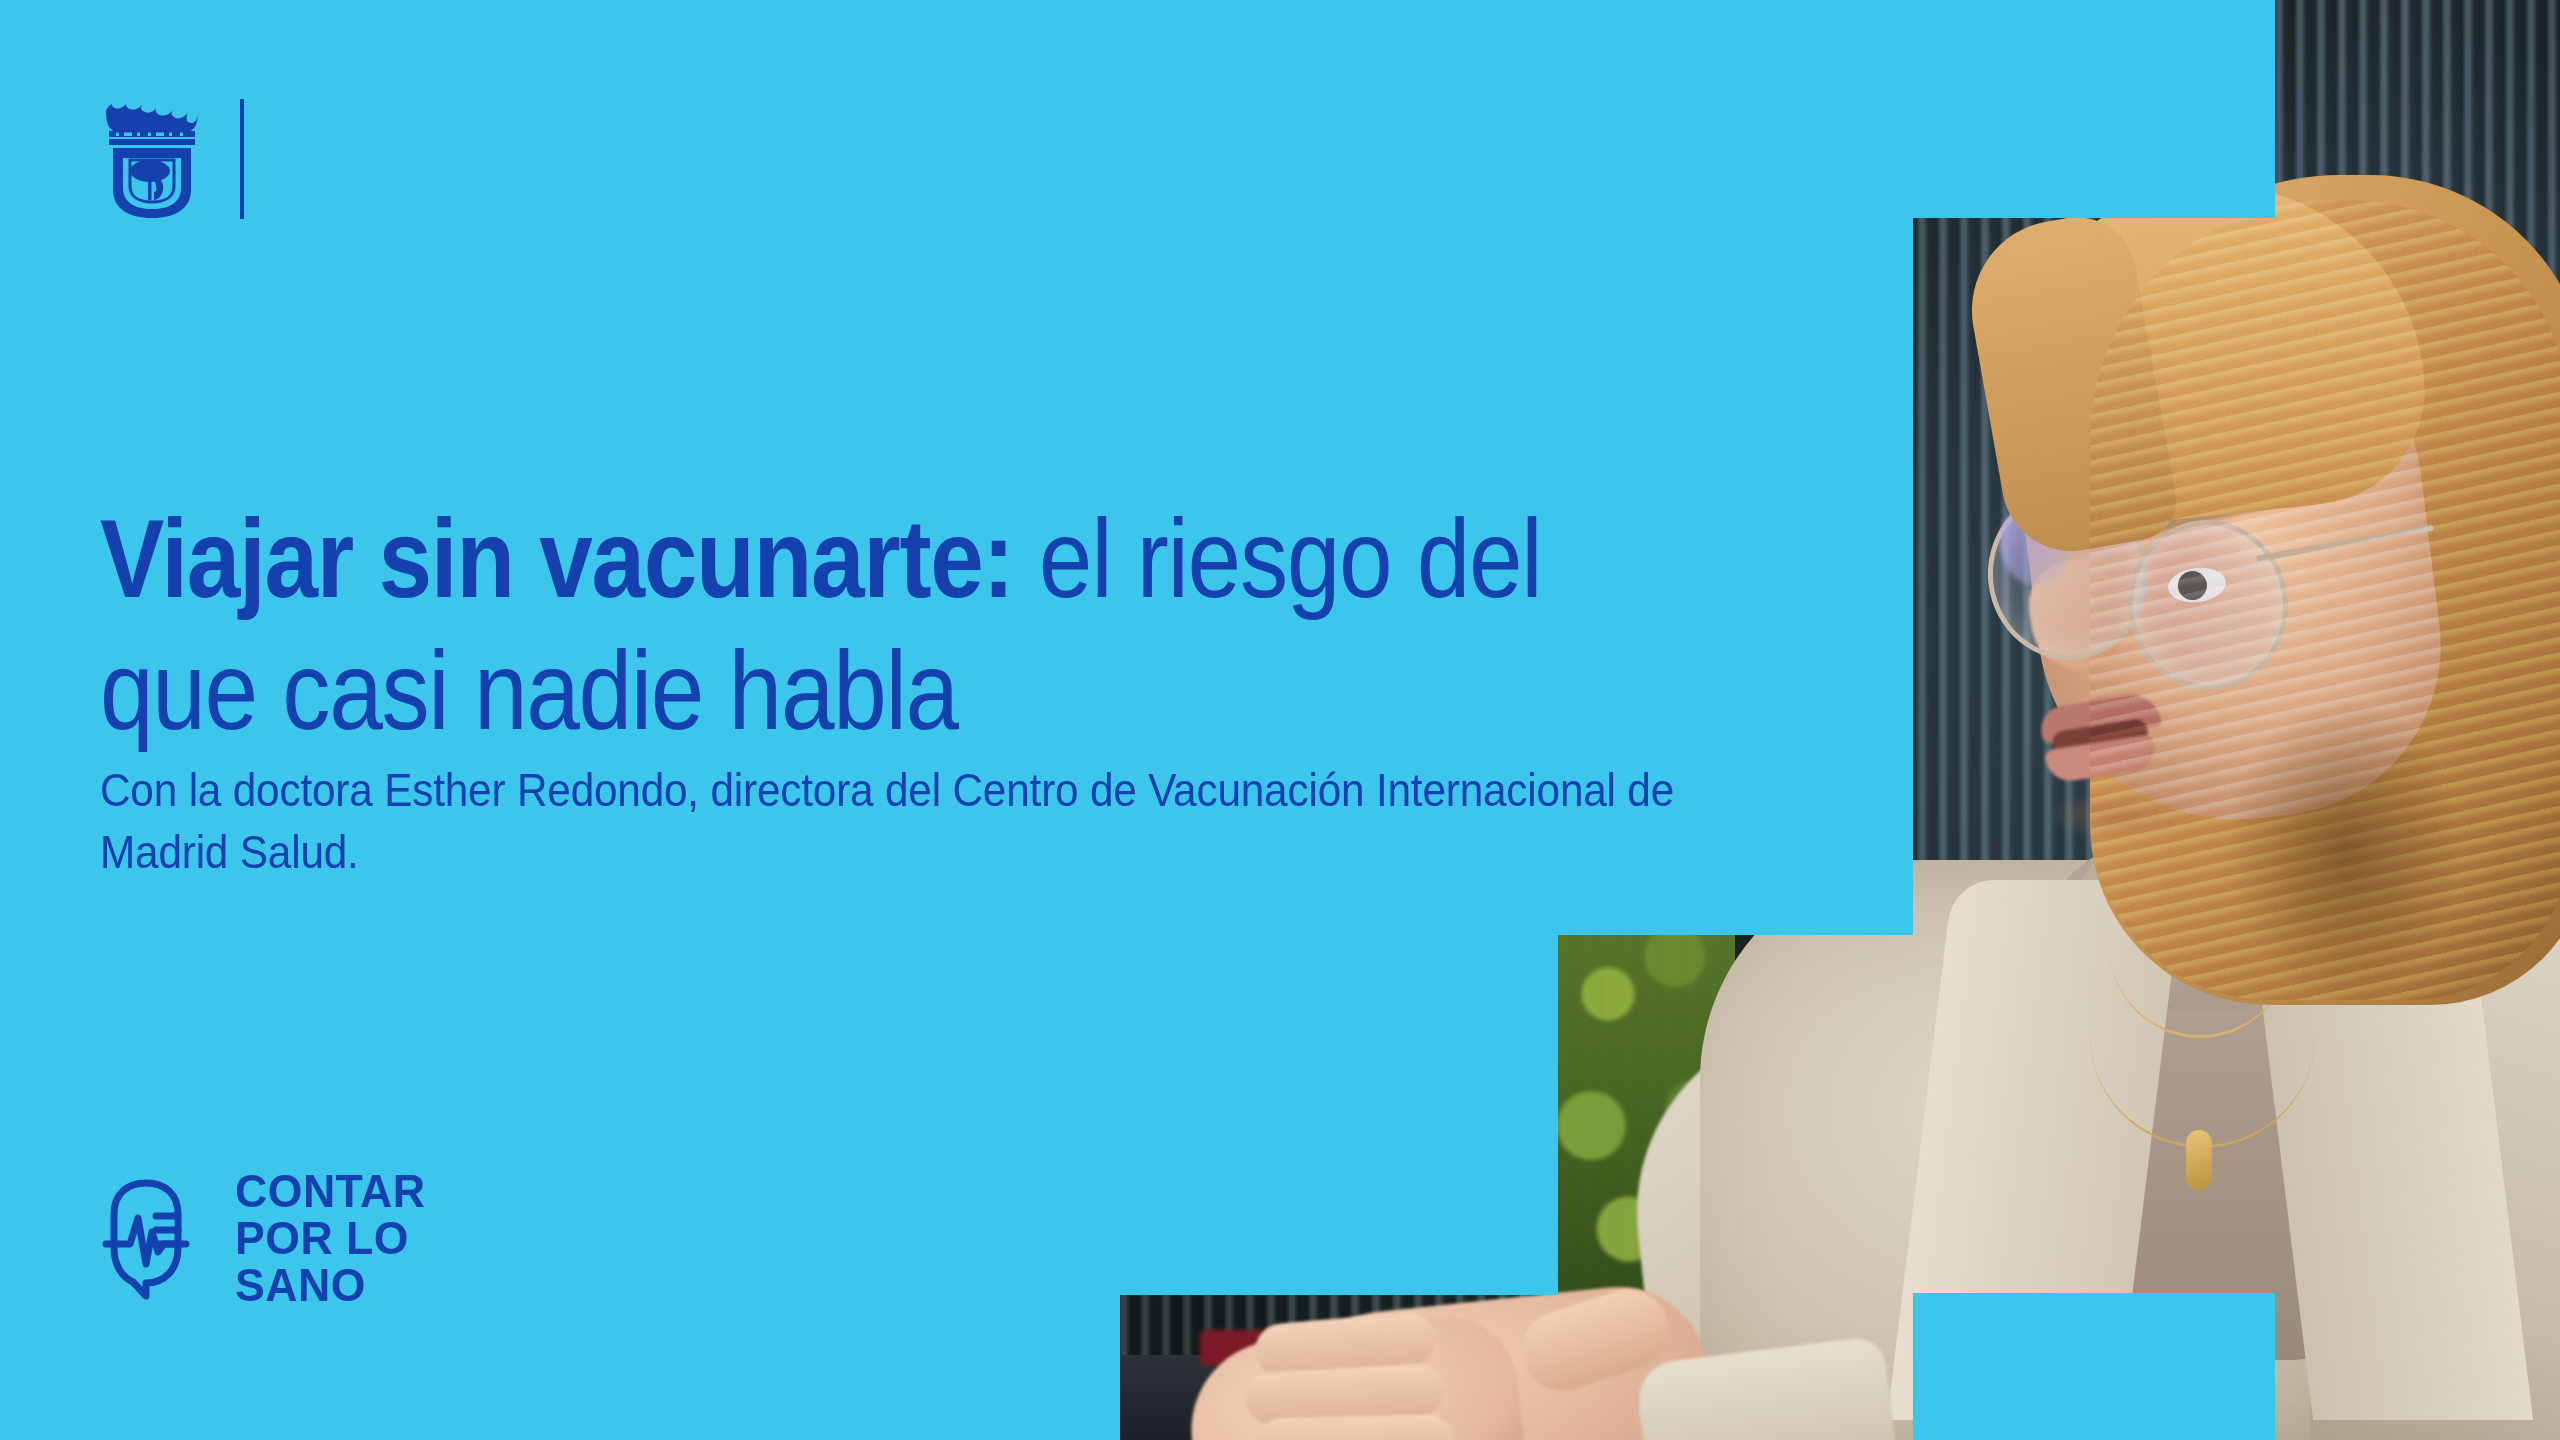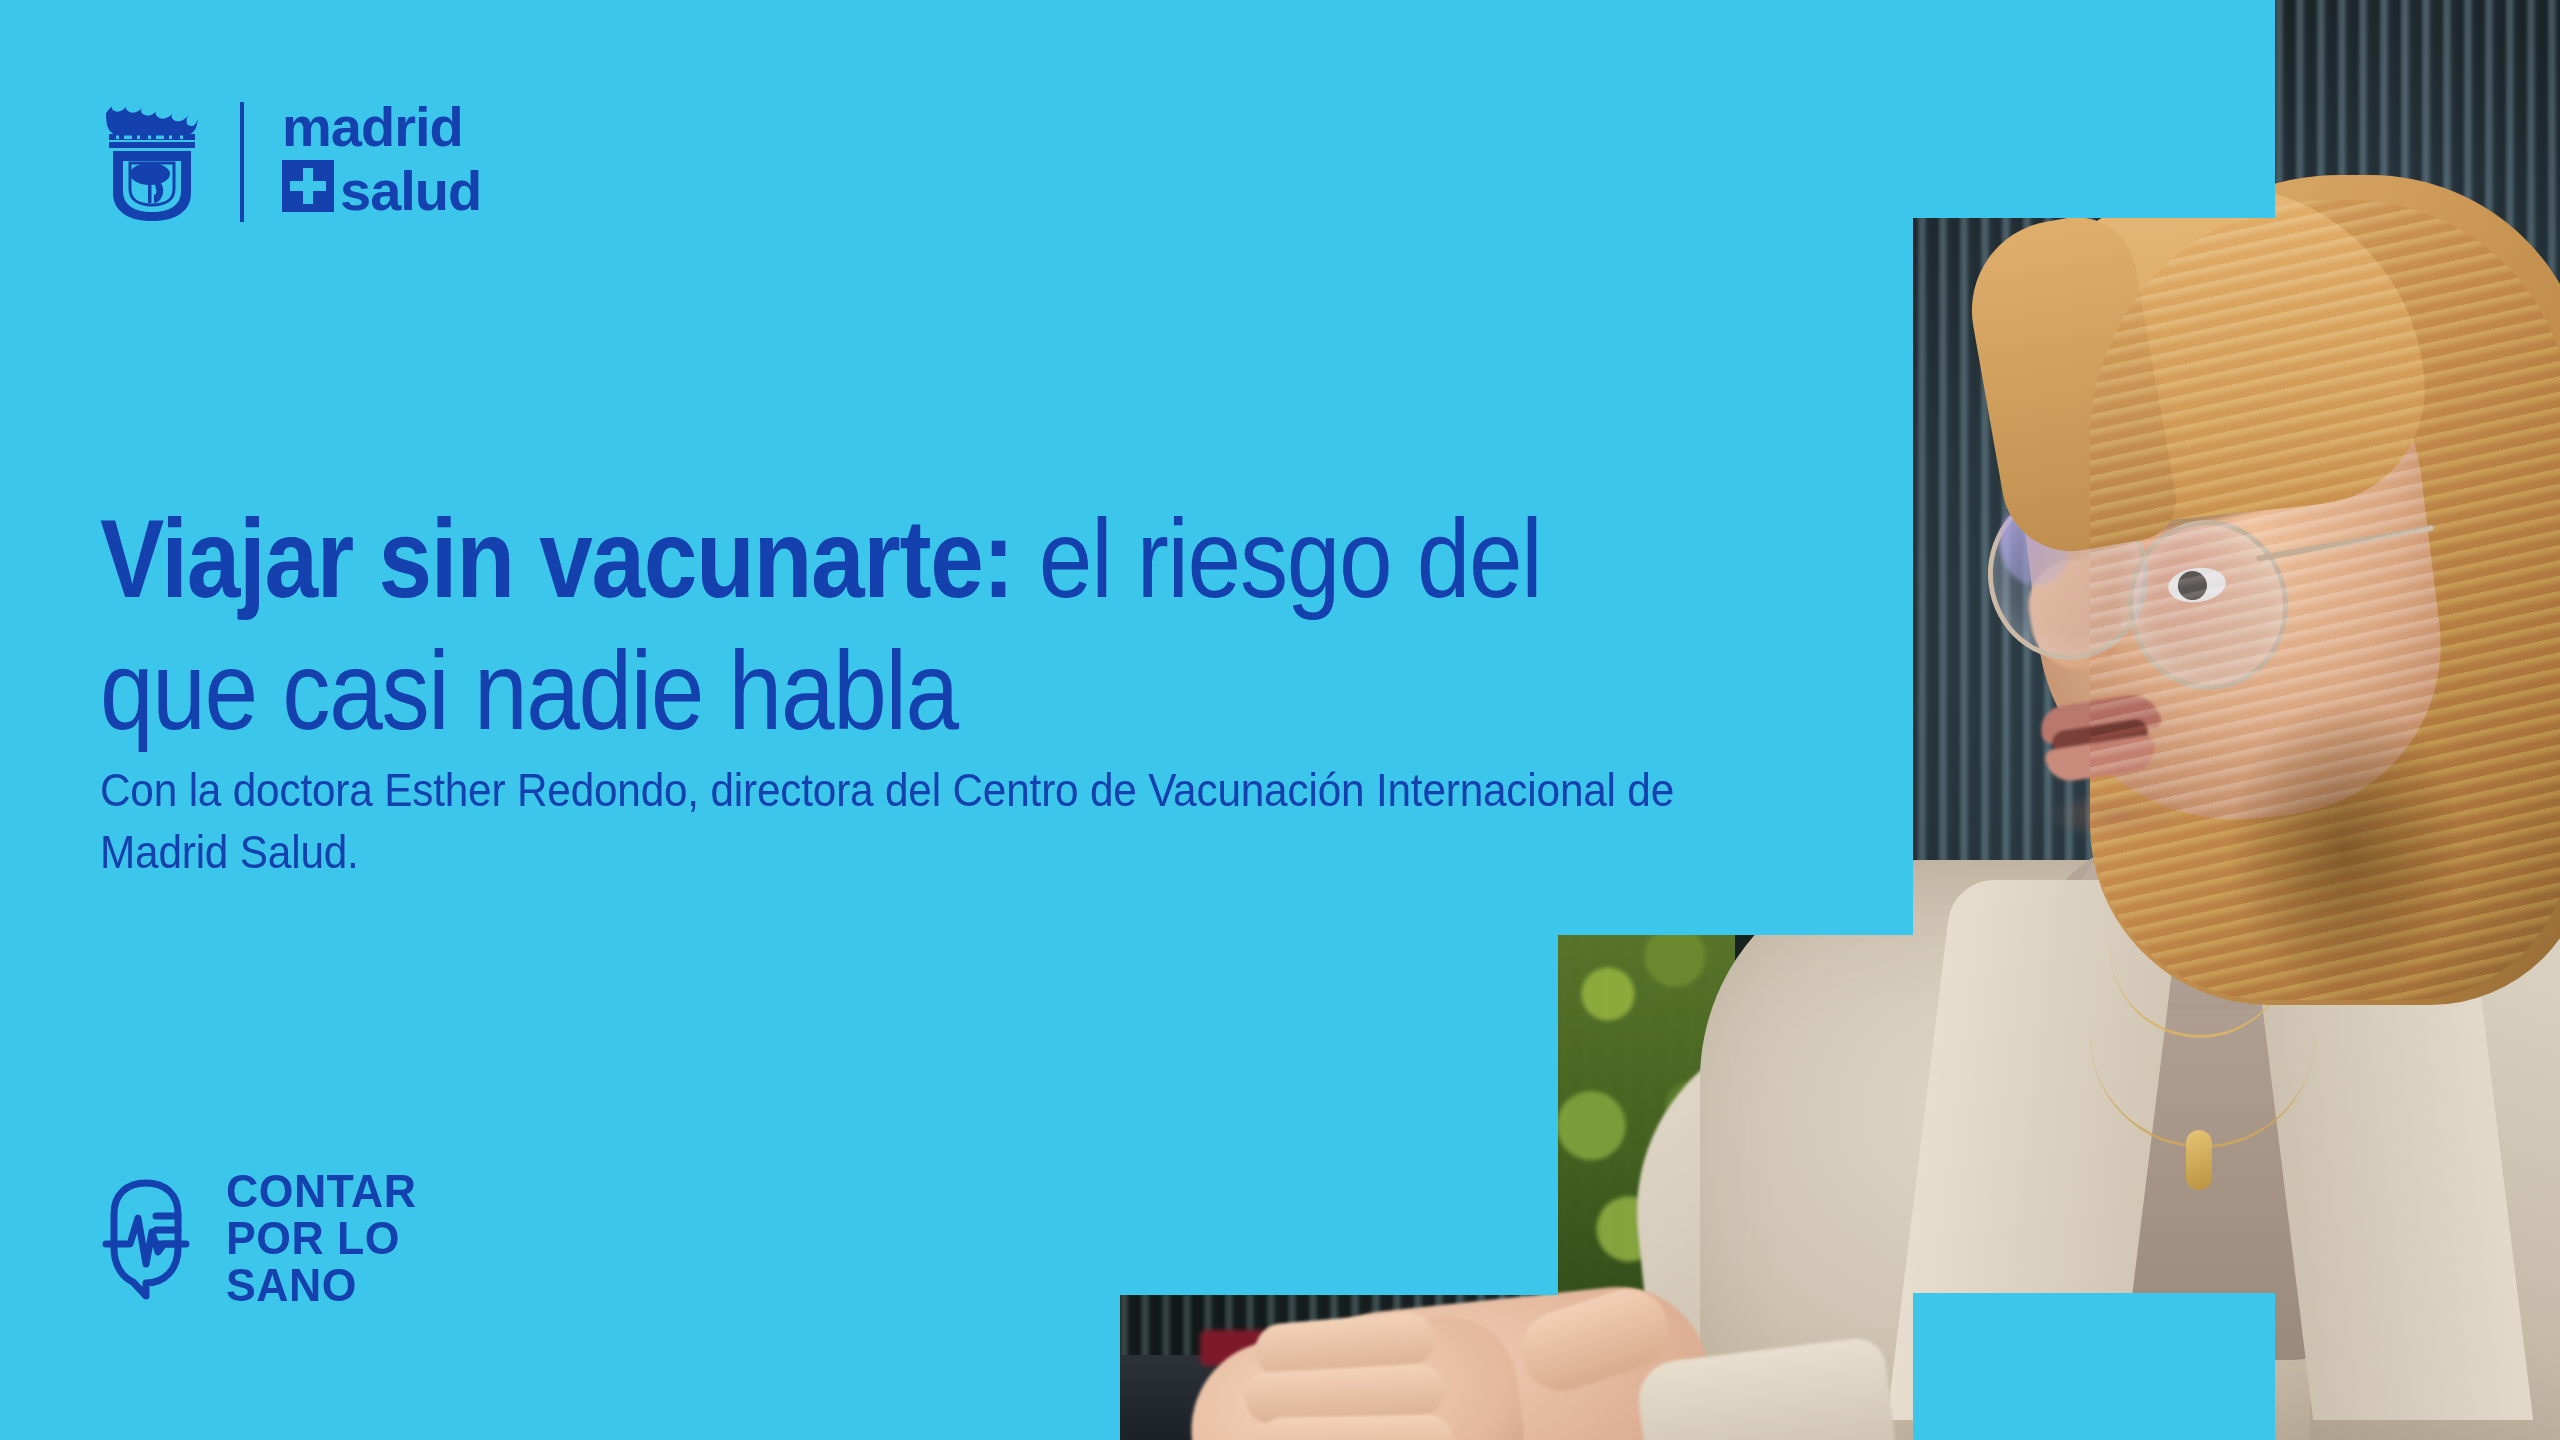--- a/index.html
+++ b/index.html
@@ -387,21 +387,21 @@
     transform-origin: left top;
   }
 
   
   #logo-cpls {
     position: absolute;
     left: 100px;
     top: 1168px;
     display: flex;
     align-items: center;
-    gap: 34px;
+    gap: 43px;
   }
   #logo-cpls .mic { width: 92px; height: 128px; display: block; }
   #logo-cpls .cpls-text {
     color: #1441ae;
     font-size: 46px;
     font-weight: 700;
     line-height: 1.02;
     letter-spacing: 0.5px;
     transform: scaleX(0.97);
     transform-origin: left center;
@@ -511,31 +511,20 @@
           <ellipse cx="50" cy="73" rx="20" ry="11"></ellipse>
           <rect x="48" y="80" width="3.5" height="22"></rect>
           <path d="M55 80 C62 80 64 86 63 92 C62 98 58 102 54 102 L54 94
                    C56 94 57 91 56 88 C55 85 55 82 55 80 Z"></path>
         </g>
       </svg>
     </span>
 
     <span class="divider"></span>
 
-    <span class="ms-words">
-      <svg width="256" height="128" viewBox="0 0 256 128" xmlns="http://www.w3.org/2000/svg">
-        <text x="0" y="48" fill="#1441ae" font-family="Liberation Sans, sans-serif" font-size="56" font-weight="700" letter-spacing="-1">madrid</text>
-
-        <g transform="translate(0,62)">
-          <rect x="0" y="0" width="52" height="52" fill="#1441ae"></rect>
-          <path d="M21 8 H31 V21 H44 V31 H31 V44 H21 V31 H8 V21 H21 Z" fill="#3cc6ec"></path>
-        </g>
-        <text x="58" y="112" fill="#1441ae" font-family="Liberation Sans, sans-serif" font-size="56" font-weight="700" letter-spacing="-1">salud</text>
-      </svg>
-    </span>
   </div>
 
   <h1 id="headline">
     <span class="strong">Viajar sin vacunarte:</span><span> el riesgo del que casi nadie habla</span>
   </h1>
 
   <p id="subhead">Con la doctora Esther Redondo, directora del Centro de Vacunación Internacional de Madrid Salud.</p>
 
   <div id="logo-cpls">
     <span>

